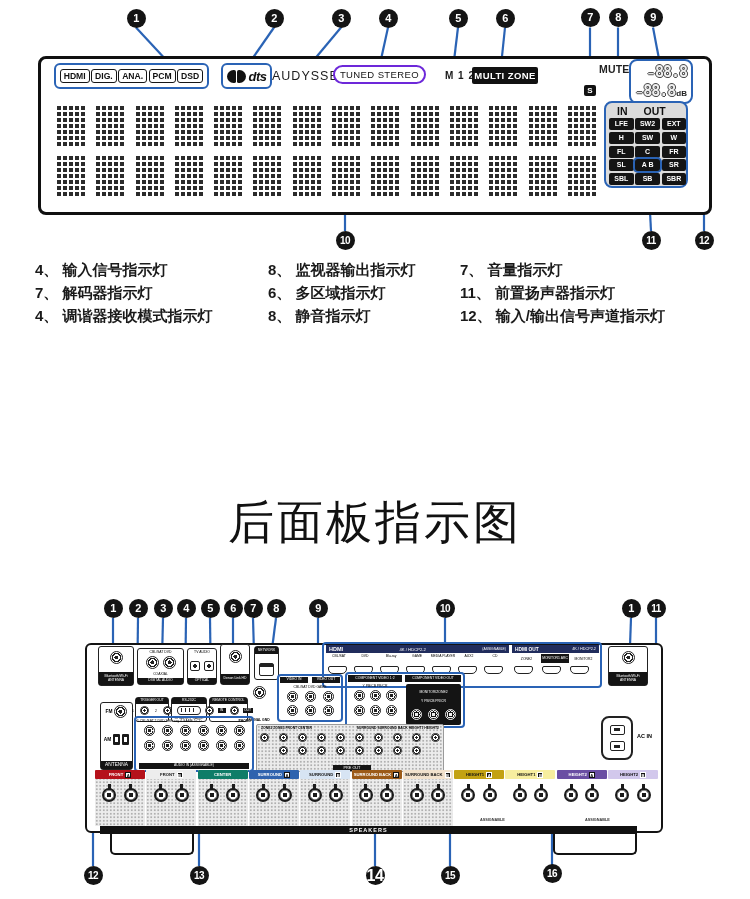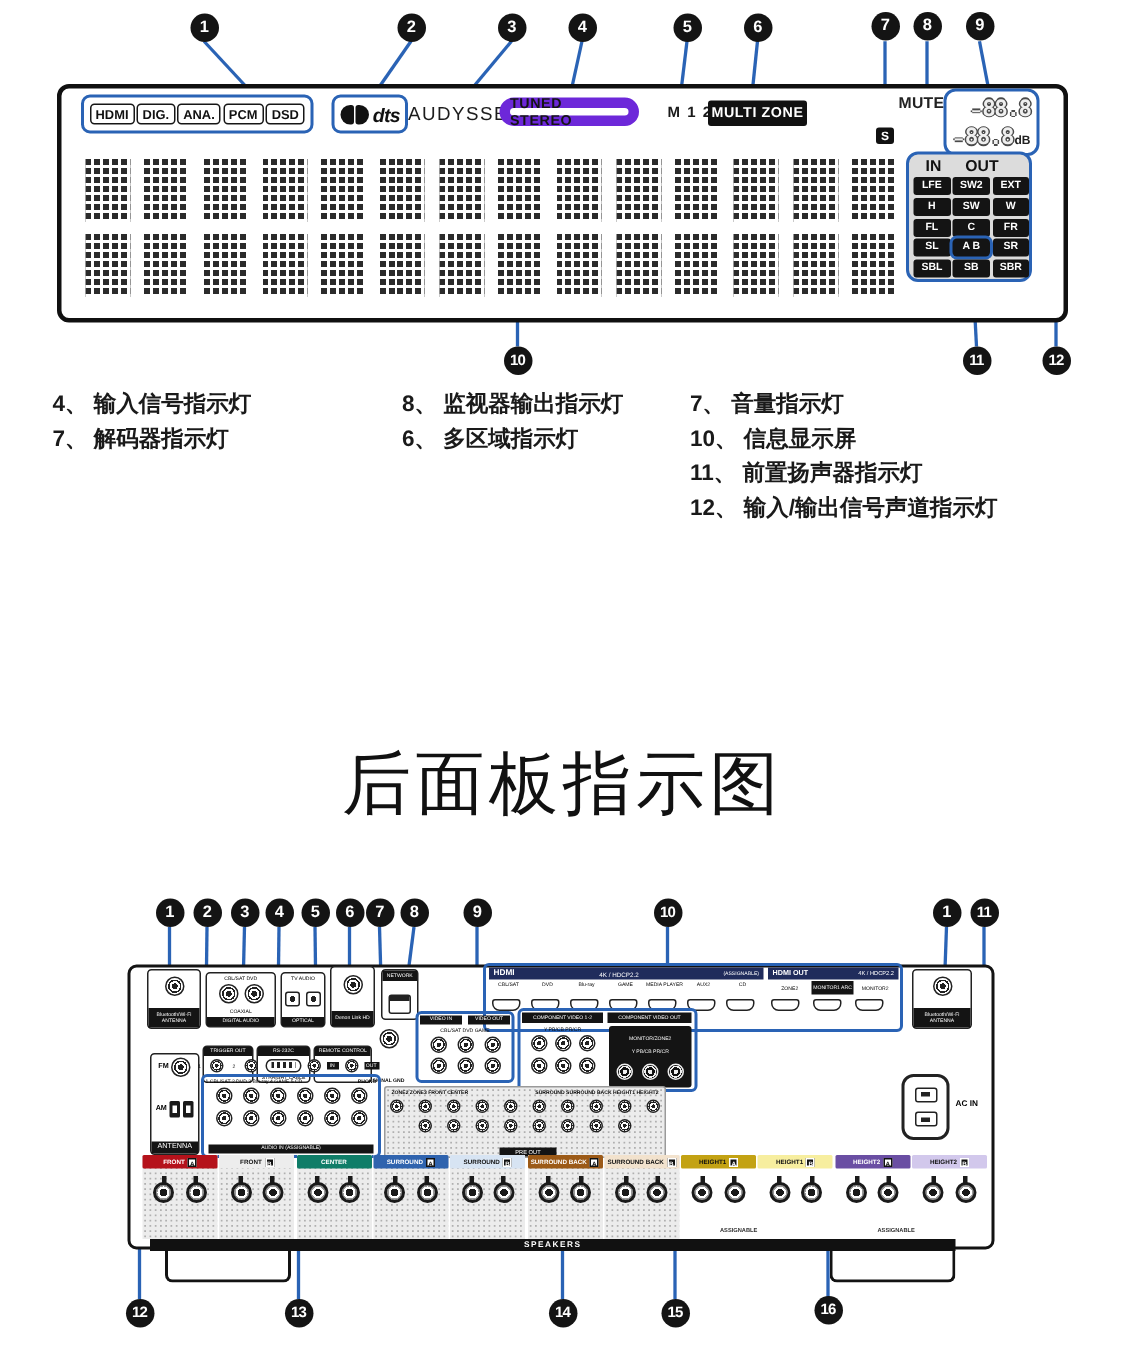--- a/index.html
+++ b/index.html
@@ -10,21 +10,21 @@
     font-weight:bold;font-size:11px;line-height:19px;text-align:center;letter-spacing:-0.5px;z-index:5}
 
 .frame{position:absolute;left:38px;top:56px;width:674px;height:159px;border:3.5px solid #101010;border-radius:8px;background:#fff}
 .igroup{position:absolute;border:2px solid #2a63b5;border-radius:6px;display:flex;align-items:center;justify-content:space-around;padding:0 3px;background:#fff}
 .badge{display:inline-block;border:1.5px solid #161616;border-radius:3px;font-size:8.6px;font-weight:bold;
        padding:1px 3px;color:#111;background:#fff;line-height:10px}
 .dl{width:9px;height:13px;background:#111;border-radius:7px 2px 2px 7px}
 .dr{width:9px;height:13px;background:#111;border-radius:2px 7px 7px 2px;margin-left:1px}
 .dts{font-size:13px;font-weight:bold;font-style:italic;color:#111;margin-left:3px;letter-spacing:-0.5px}
 .aud{position:absolute;font-size:12.5px;color:#1c1c1c;letter-spacing:1px}
-.tuned{position:absolute;border:7px solid #6d28d9;border-radius:10px;font-size:9.5px;font-weight:bold;color:#141414;
+.tuned{position:absolute;border:2px solid #6d28d9;border-radius:10px;font-size:9.5px;font-weight:normal;color:#141414;
        display:flex;align-items:center;justify-content:center;background:#fff;letter-spacing:0.4px}
 .m12{position:absolute;font-size:10px;font-weight:bold;color:#1a1a1a;letter-spacing:1px}
 .mz{position:absolute;background:#111;color:#fff;font-size:9.5px;font-weight:bold;display:flex;align-items:center;
     justify-content:center;border-radius:2px;letter-spacing:0.4px}
 .mute{position:absolute;font-size:10.5px;font-weight:bold;color:#222;letter-spacing:0.2px}
 .sbadge{position:absolute;width:12px;height:11px;background:#111;color:#fff;font-size:8px;font-weight:bold;
         text-align:center;line-height:11px;border-radius:2px}
 .vol{position:absolute;left:629px;top:59px;width:64px;height:45px;border:2.5px solid #2a63b5;border-radius:8px;
      background:#fff;padding:2px 4px 0 4px}
 .volrow{display:flex;justify-content:flex-end;align-items:baseline;height:19px}
@@ -239,28 +239,29 @@
       <div class="dmcell"></div>
       <div class="dmcell"></div>
       <div class="dmcell"></div>
       <div class="dmcell"></div>
       <div class="dmcell"></div>
     </div>
 
   <div class="lg" style="left:35px;top:258px">
     <div>4、 输入信号指示灯</div>
     <div>7、 解码器指示灯</div>
+    <div>4、 调谐器接收模式指示灯</div>
   </div>
   <div class="lg" style="left:268px;top:258px">
     <div>8、 监视器输出指示灯</div>
     <div>6、 多区域指示灯</div>
+    <div>8、 静音指示灯</div>
   </div>
   <div class="lg" style="left:460px;top:258px">
     <div>7、 音量指示灯</div>
-    <div>10、 信息显示屏</div>
     <div>11、 前置扬声器指示灯</div>
     <div>12、 输入/输出信号声道指示灯</div>
   </div>
 
   <div class="rtitle">后面板指示图</div>
 
   <div class="co" style="left:103.5px;top:599px">1</div>
   <div class="co" style="left:128.5px;top:599px">2</div>
   <div class="co" style="left:153.5px;top:599px">3</div>
   <div class="co" style="left:176.5px;top:599px">4</div>
@@ -268,21 +269,21 @@
   <div class="co" style="left:223.5px;top:599px">6</div>
   <div class="co" style="left:243.5px;top:599px">7</div>
   <div class="co" style="left:266.5px;top:599px">8</div>
   <div class="co" style="left:308.5px;top:599px">9</div>
   <div class="co" style="left:435.5px;top:599px;font-size:10px">10</div>
   <div class="co" style="left:621.5px;top:599px">1</div>
   <div class="co" style="left:646.5px;top:599px;font-size:10px">11</div>
 
   <div class="co" style="left:83.5px;top:866px;font-size:10px">12</div>
   <div class="co" style="left:189.5px;top:866px;font-size:10px">13</div>
-  <div class="co" style="left:365.5px;top:866px;font-size:10px">14</div>
+  <div class="co" style="left:365.5px;top:866px;font-size:16px">14</div>
   <div class="co" style="left:440.5px;top:866px;font-size:10px">15</div>
   <div class="co" style="left:542.5px;top:864px;font-size:10px">16</div>
 
   <div class="chassis"></div>
   <div class="foot" style="left:110px;top:833px"></div>
   <div class="foot" style="left:553px;top:833px"></div>
 
   <div class="rbox" style="left:98px;top:646px;width:36px;height:40px;justify-content:space-between">
     <div class="coax" style="margin-top:4px"></div>
     <div class="bstrip t3" style="height:13px">Bluetooth/Wi-Fi ANTENNA</div>

